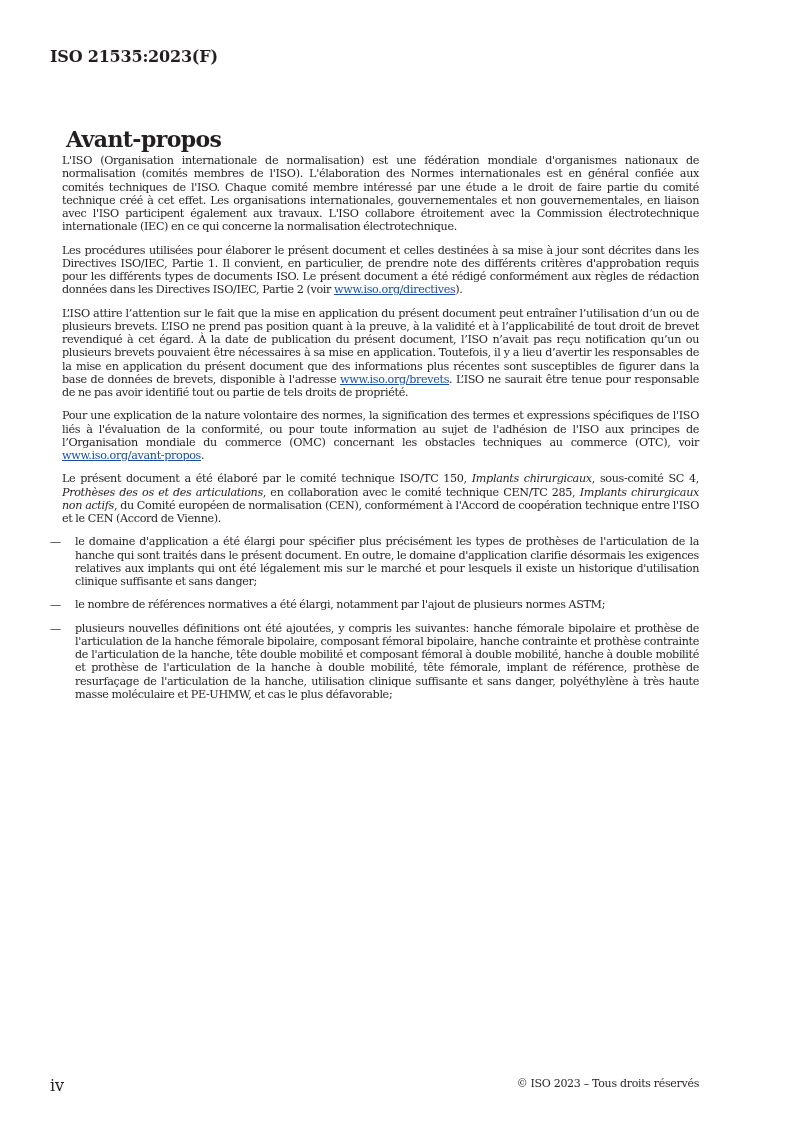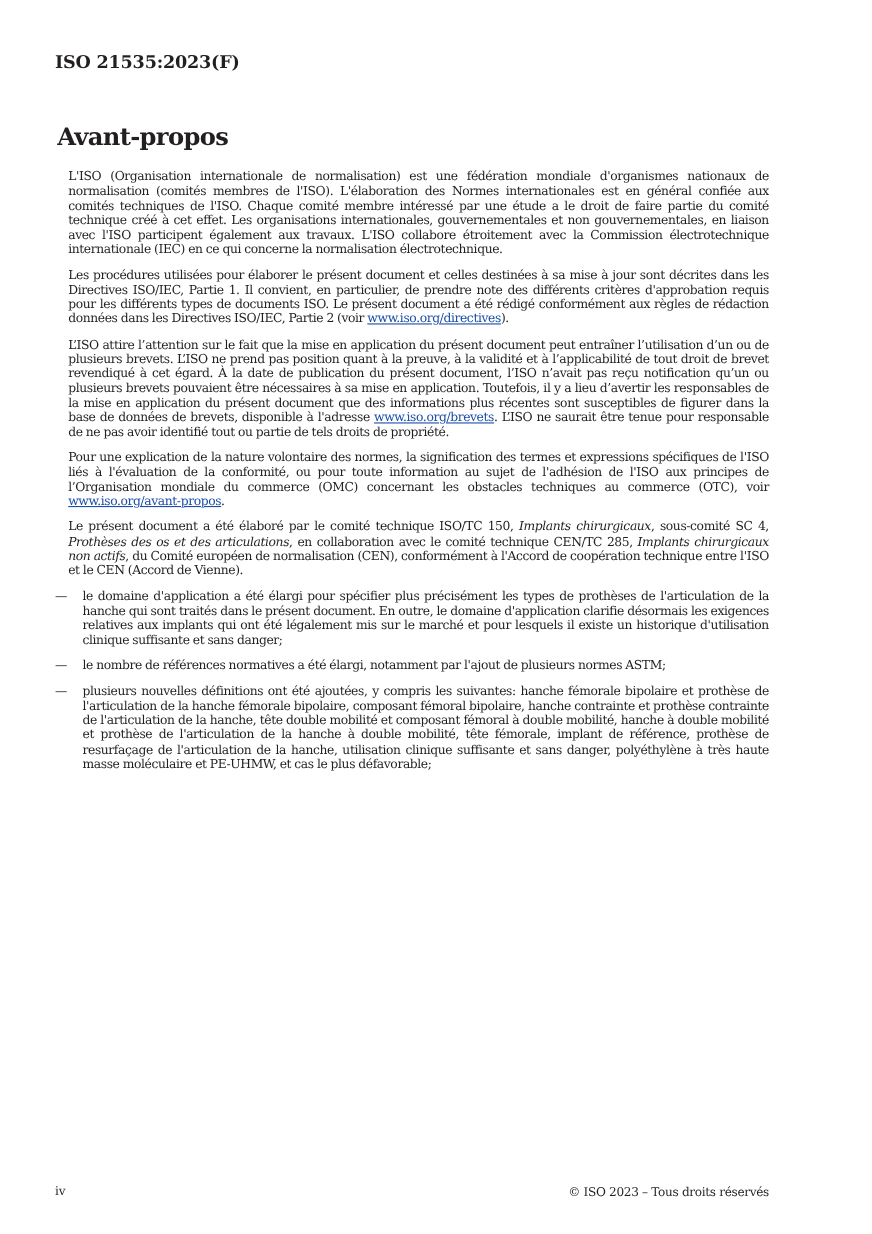--- a/index.html
+++ b/index.html
@@ -2,32 +2,32 @@
 <html><head>
   <meta charset="utf-8">
   <style>
     html, body { margin: 0; padding: 0; background: #ffffff; }
     body { width: 793px; height: 1122px; position: relative; overflow: hidden;
            font-family: "DejaVu Serif", serif; color: #231f20; }
     .page { position: absolute; left: 50px; top: 0; width: 649px; }
     .doc-id { position: absolute; top: 47px; left: 0; font-family: "DejaVu Serif", serif;
               font-weight: bold; font-size: 16px; letter-spacing: -0.2px; }
     .title { position: absolute; top: 110px; left: 0; font-family: "DejaVu Serif", serif;
-             font-weight: bold; font-size: 22px; letter-spacing: -0.6px; margin: 2px; }
+             font-weight: bold; font-size: 22px; letter-spacing: -0.6px; margin: 16px; }
     .body { position: absolute; top: 154px; left: 0; width: 649px; }
     p.para { margin: 0 0 10px 12px; font-size: 11.2px; line-height: 13.25px; text-align: justify;
              letter-spacing: -0.35px; word-spacing: -0.3px; }
     p.para.narrow { letter-spacing: -0.55px; word-spacing: -0.6px; }
     a.link { color: #1a4ea8; text-decoration: underline; }
     ul.changes { list-style: none; margin: 0; padding: 0; }
     ul.changes li { position: relative; padding-left: 25px; margin: 0 0 10px 0;
                     font-size: 11.2px; line-height: 13.25px; text-align: justify;
                     letter-spacing: -0.35px; word-spacing: -0.3px; }
     ul.changes li .dash { position: absolute; left: 0; top: 0; }
-    .footer-left { position: absolute; top: 1076px; left: 50px; font-size: 11px; }
+    .footer-left { position: absolute; top: 1076px; left: 50px; font-size: 16px; }
     .footer-right { position: absolute; top: 1077px; right: 94px; font-size: 11px;
                     letter-spacing: -0.3px; }
   </style>
 </head>
 <body>
 
 <div class="page">
   <div class="doc-id">ISO 21535:2023(F)</div>
   <h1 class="title">Avant-propos</h1>
 

